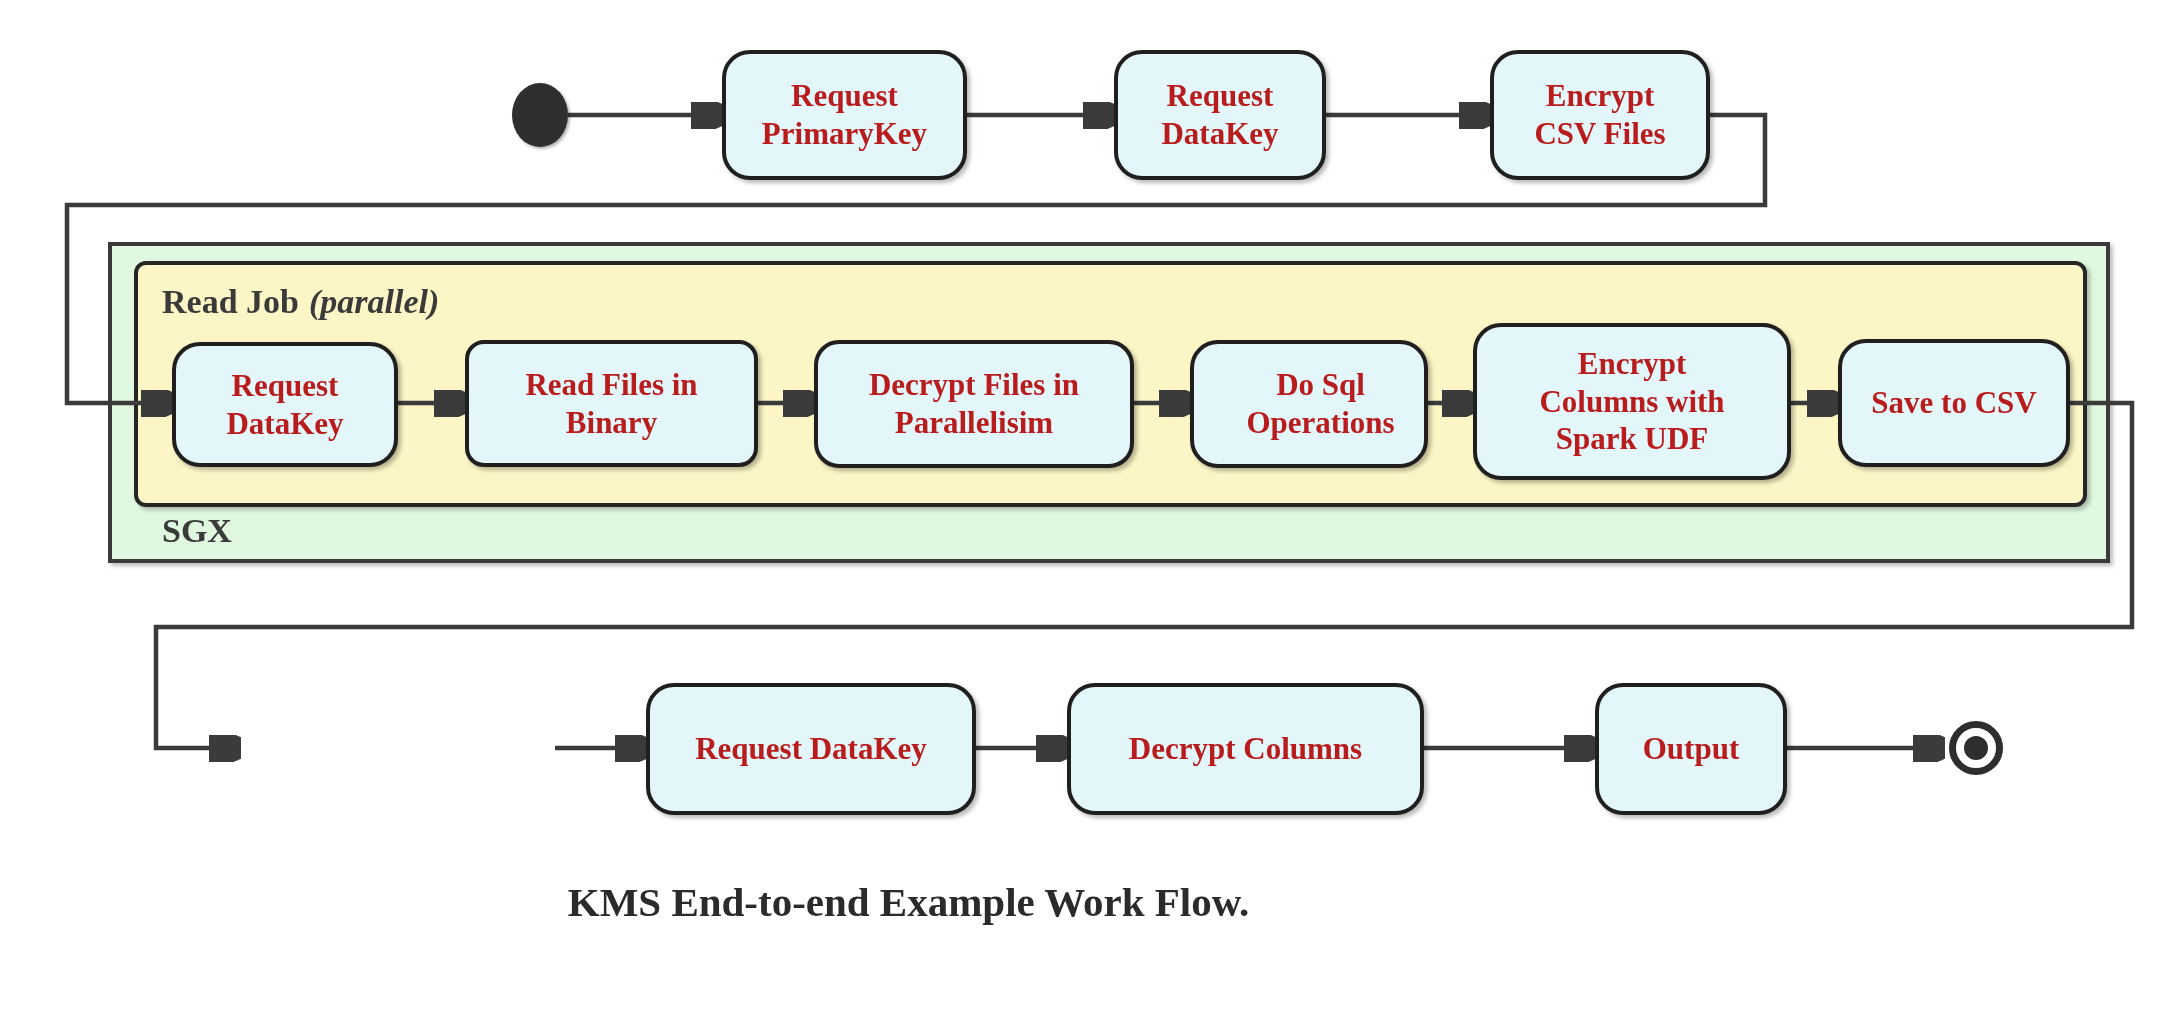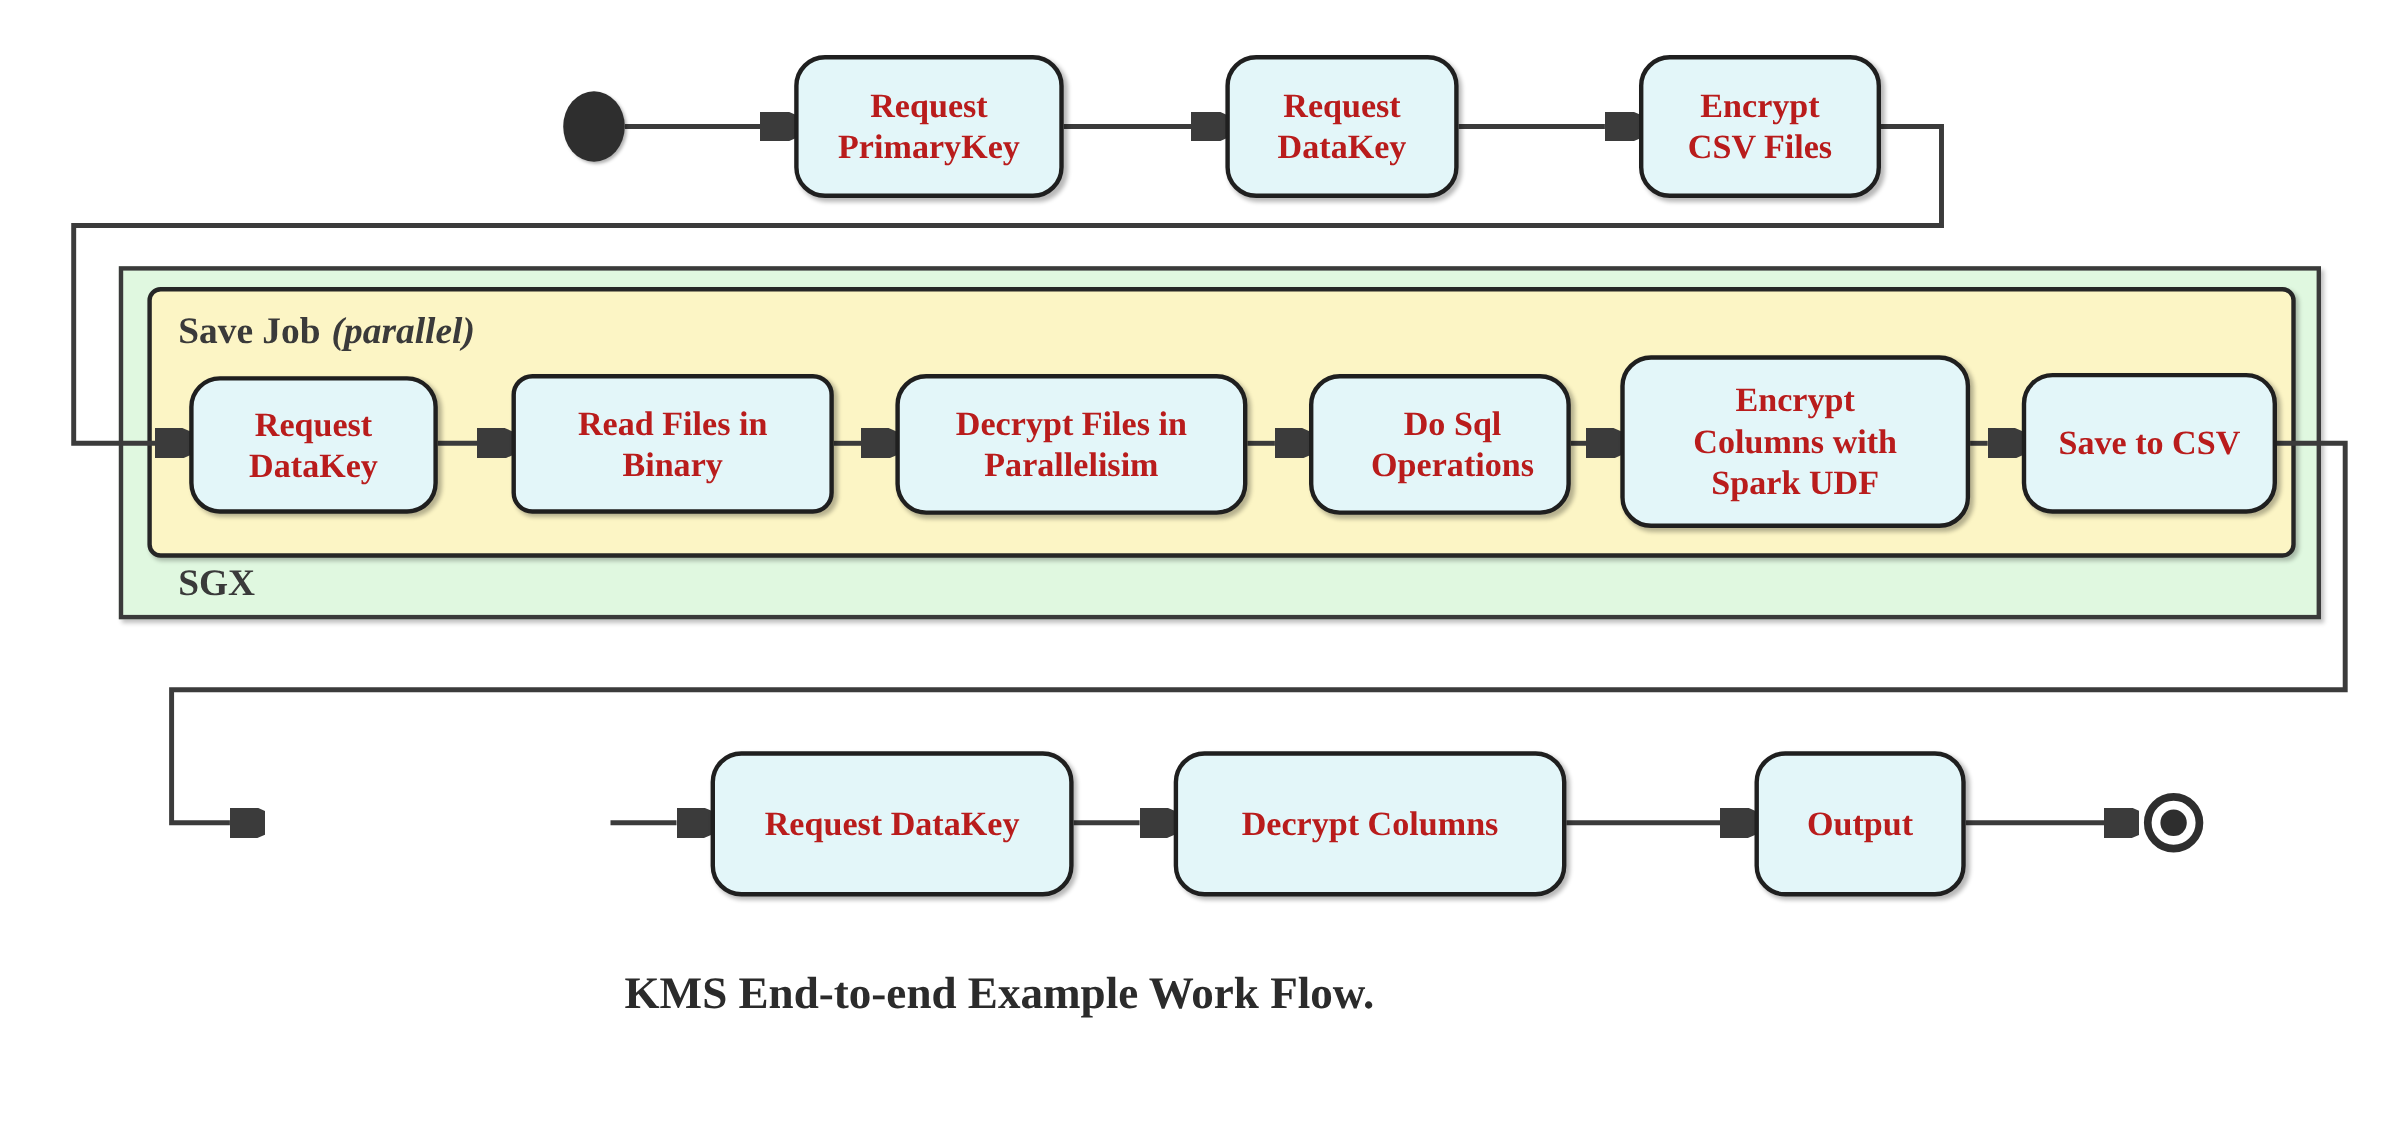--- a/index.html
+++ b/index.html
@@ -70,21 +70,21 @@
 </head>
 <body>
 
 <div class="canvas">
 
   <div class="group group-sgx">
     <span class="group-label sgx-label">SGX</span>
   </div>
 
   <div class="group group-spark">
-    <span class="group-label spark-label"><span>Save Job</span><span class="ann">(parallel)</span></span>
+    <span class="group-label spark-label"><span>Read Job</span><span class="ann">(parallel)</span></span>
   </div>
 
   <svg class="edges" width="2179" height="1036" viewBox="0 0 2179 1036">
     <defs>
       <marker id="arrow" viewBox="0 0 7 6" refX="0" refY="3" markerWidth="7" markerHeight="6" orient="auto">
         <path d="M0,0 L7,3 L0,6 Z" fill="#3b3b3b" stroke="none"></path>
       </marker>
     </defs>
     <path d="M568 115 H691" marker-end="url(#arrow)"></path>
     <path d="M967 115 H1083" marker-end="url(#arrow)"></path>
@@ -108,21 +108,21 @@
 PrimaryKey</div>
   <div class="node" style="left:1114px;top:50px;width:212px;height:130px;">Request
 DataKey</div>
   <div class="node" style="left:1490px;top:50px;width:220px;height:130px;">Encrypt
 CSV Files</div>
 
   <div class="node" style="left:172px;top:342px;width:226px;height:125px;">Request
 DataKey</div>
   <div class="node" style="left:465px;top:340px;width:293px;height:127px;border-radius:19px;">Read Files in
 Binary</div>
-  <div class="node" style="left:814px;top:340px;width:320px;height:128px;">Decrypt Files in
+  <div class="node" style="left:814px;top:340px;width:320px;height:128px;border-radius:25px;">Decrypt Files in
 Parallelisim</div>
   <div class="node" style="left:1190px;top:340px;width:238px;height:128px;padding-left:23px;">Do Sql
 Operations</div>
   <div class="node" style="left:1473px;top:323px;width:318px;height:157px;">Encrypt
 Columns with
 Spark UDF</div>
   <div class="node" style="left:1838px;top:339px;width:232px;height:128px;">Save to CSV</div>
 
   <div class="node" style="left:646px;top:683px;width:330px;height:132px;">Request DataKey</div>
   <div class="node" style="left:1067px;top:683px;width:357px;height:132px;">Decrypt Columns</div>

